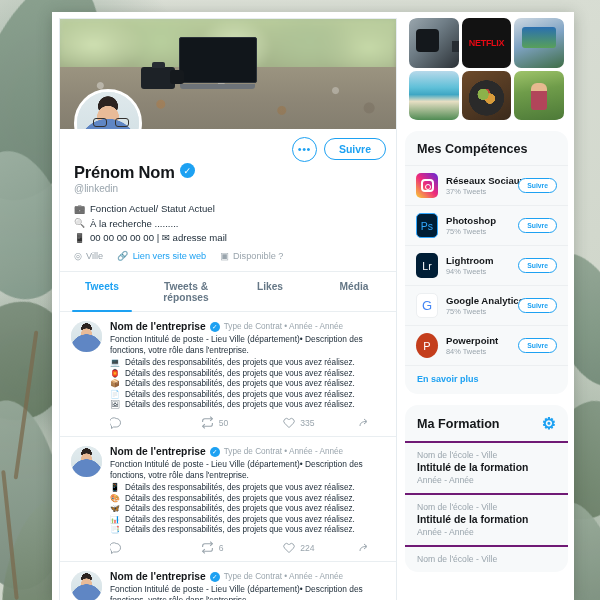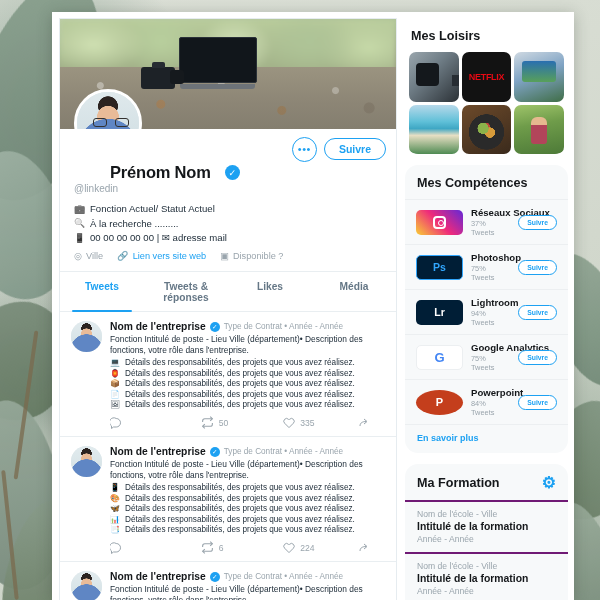--- a/index.html
+++ b/index.html
@@ -152,21 +152,21 @@
     display: flex; align-items: center; justify-content: center;
     font-size: 11px; letter-spacing: .5px; line-height: 1; cursor: pointer;
   }
   .btn-follow {
     border: 1.2px solid #1da1f2; color: #1da1f2; background: #fff;
     border-radius: 20px; padding: 4px 14px;
     font-size: 10.5px; font-weight: bold; cursor: pointer;
   }
 
   .profile-body { padding: 2px 14px 10px; }
-  .name-row { display: flex; align-items: center; gap: 14px; margin-left: 36px; }
+  .name-row { display: flex; align-items: flex-start; gap: 5px; }
   .name { font-size: 16.5px; font-weight: bold; color: #14171a; letter-spacing: -.2px; }
   .verified {
     width: 15px; height: 15px; border-radius: 50%;
     background: #1da1f2; color: #fff; font-size: 9px;
     display: flex; align-items: center; justify-content: center;
   }
   .handle { font-size: 10px; color: #9aa5ad; margin-top: 1px; }
 
   .info-list { margin-top: 9px; display: flex; flex-direction: column; gap: 3.5px; }
   .info-line { display: flex; align-items: center; gap: 5px; font-size: 9.6px; color: #22303c; }
@@ -264,23 +264,23 @@
   .h-running { background: linear-gradient(170deg, #9fc46a 0%, #6f9c4a 40%, #4d7a38 100%); }
   .h-running:after { content:""; position:absolute; left: 34%; top: 24%; width: 32%; height: 56%;
     background: linear-gradient(180deg, #e6b98f 0 30%, #b2455a 30% 100%); border-radius: 6px 6px 3px 3px; }
 
   
   .skill-row {
     display: flex; align-items: center; gap: 8px;
     padding: 7px 11px; border-top: 1px solid #eceff1;
   }
   .skill-icon {
-    width: 47px; height: 25px; border-radius: 5px; flex: none;
+    width: 22px; height: 25px; border-radius: 5px; flex: none;
     display: flex; align-items: center; justify-content: center;
-    font-weight: bold; font-size: 11px; color: #fff; text-align: center;
+    font-weight: normal; font-size: 11px; color: #fff; text-align: center;
   }
   .ic-instagram { background: linear-gradient(45deg,#f9ce34,#ee2a7b,#6228d7); }
   .ic-instagram i { width: 13px; height: 13px; border: 2px solid #fff; border-radius: 4px;
     display: block; position: relative; }
   .ic-instagram i:after { content:""; position:absolute; left:2.5px; top:2.5px;
     width:4px; height:4px; border:1.6px solid #fff; border-radius:50%; }
   .ic-ps { background: #001e36; color: #31a8ff; border: 1.3px solid #31a8ff; font-size: 10.5px; }
   .ic-lr { background: #001e36; color: #fff; font-size: 10.5px; }
   .ic-google { background: #fff; color: #4285f4; font-size: 13px; border: 1px solid #eceff1; }
   .ic-pp { background: #c43e1c; color: #fff; font-size: 11px; border-radius: 50%; }
@@ -538,21 +538,20 @@
 
         </div>
       </div>
 
     </div>
   </div>
 
   <div class="col-right">
 
     <div class="card loisirs-card">
-      <div class="card-title">Mes Loisirs</div>
       <div class="hobby-grid">
         <div class="hobby h-camera"></div>
         <div class="hobby h-netflix">
             <span>NETFLIX</span>
           </div>
         <div class="hobby h-gaming"></div>
         <div class="hobby h-beach"></div>
         <div class="hobby h-food"></div>
         <div class="hobby h-running"></div>
       </div>

